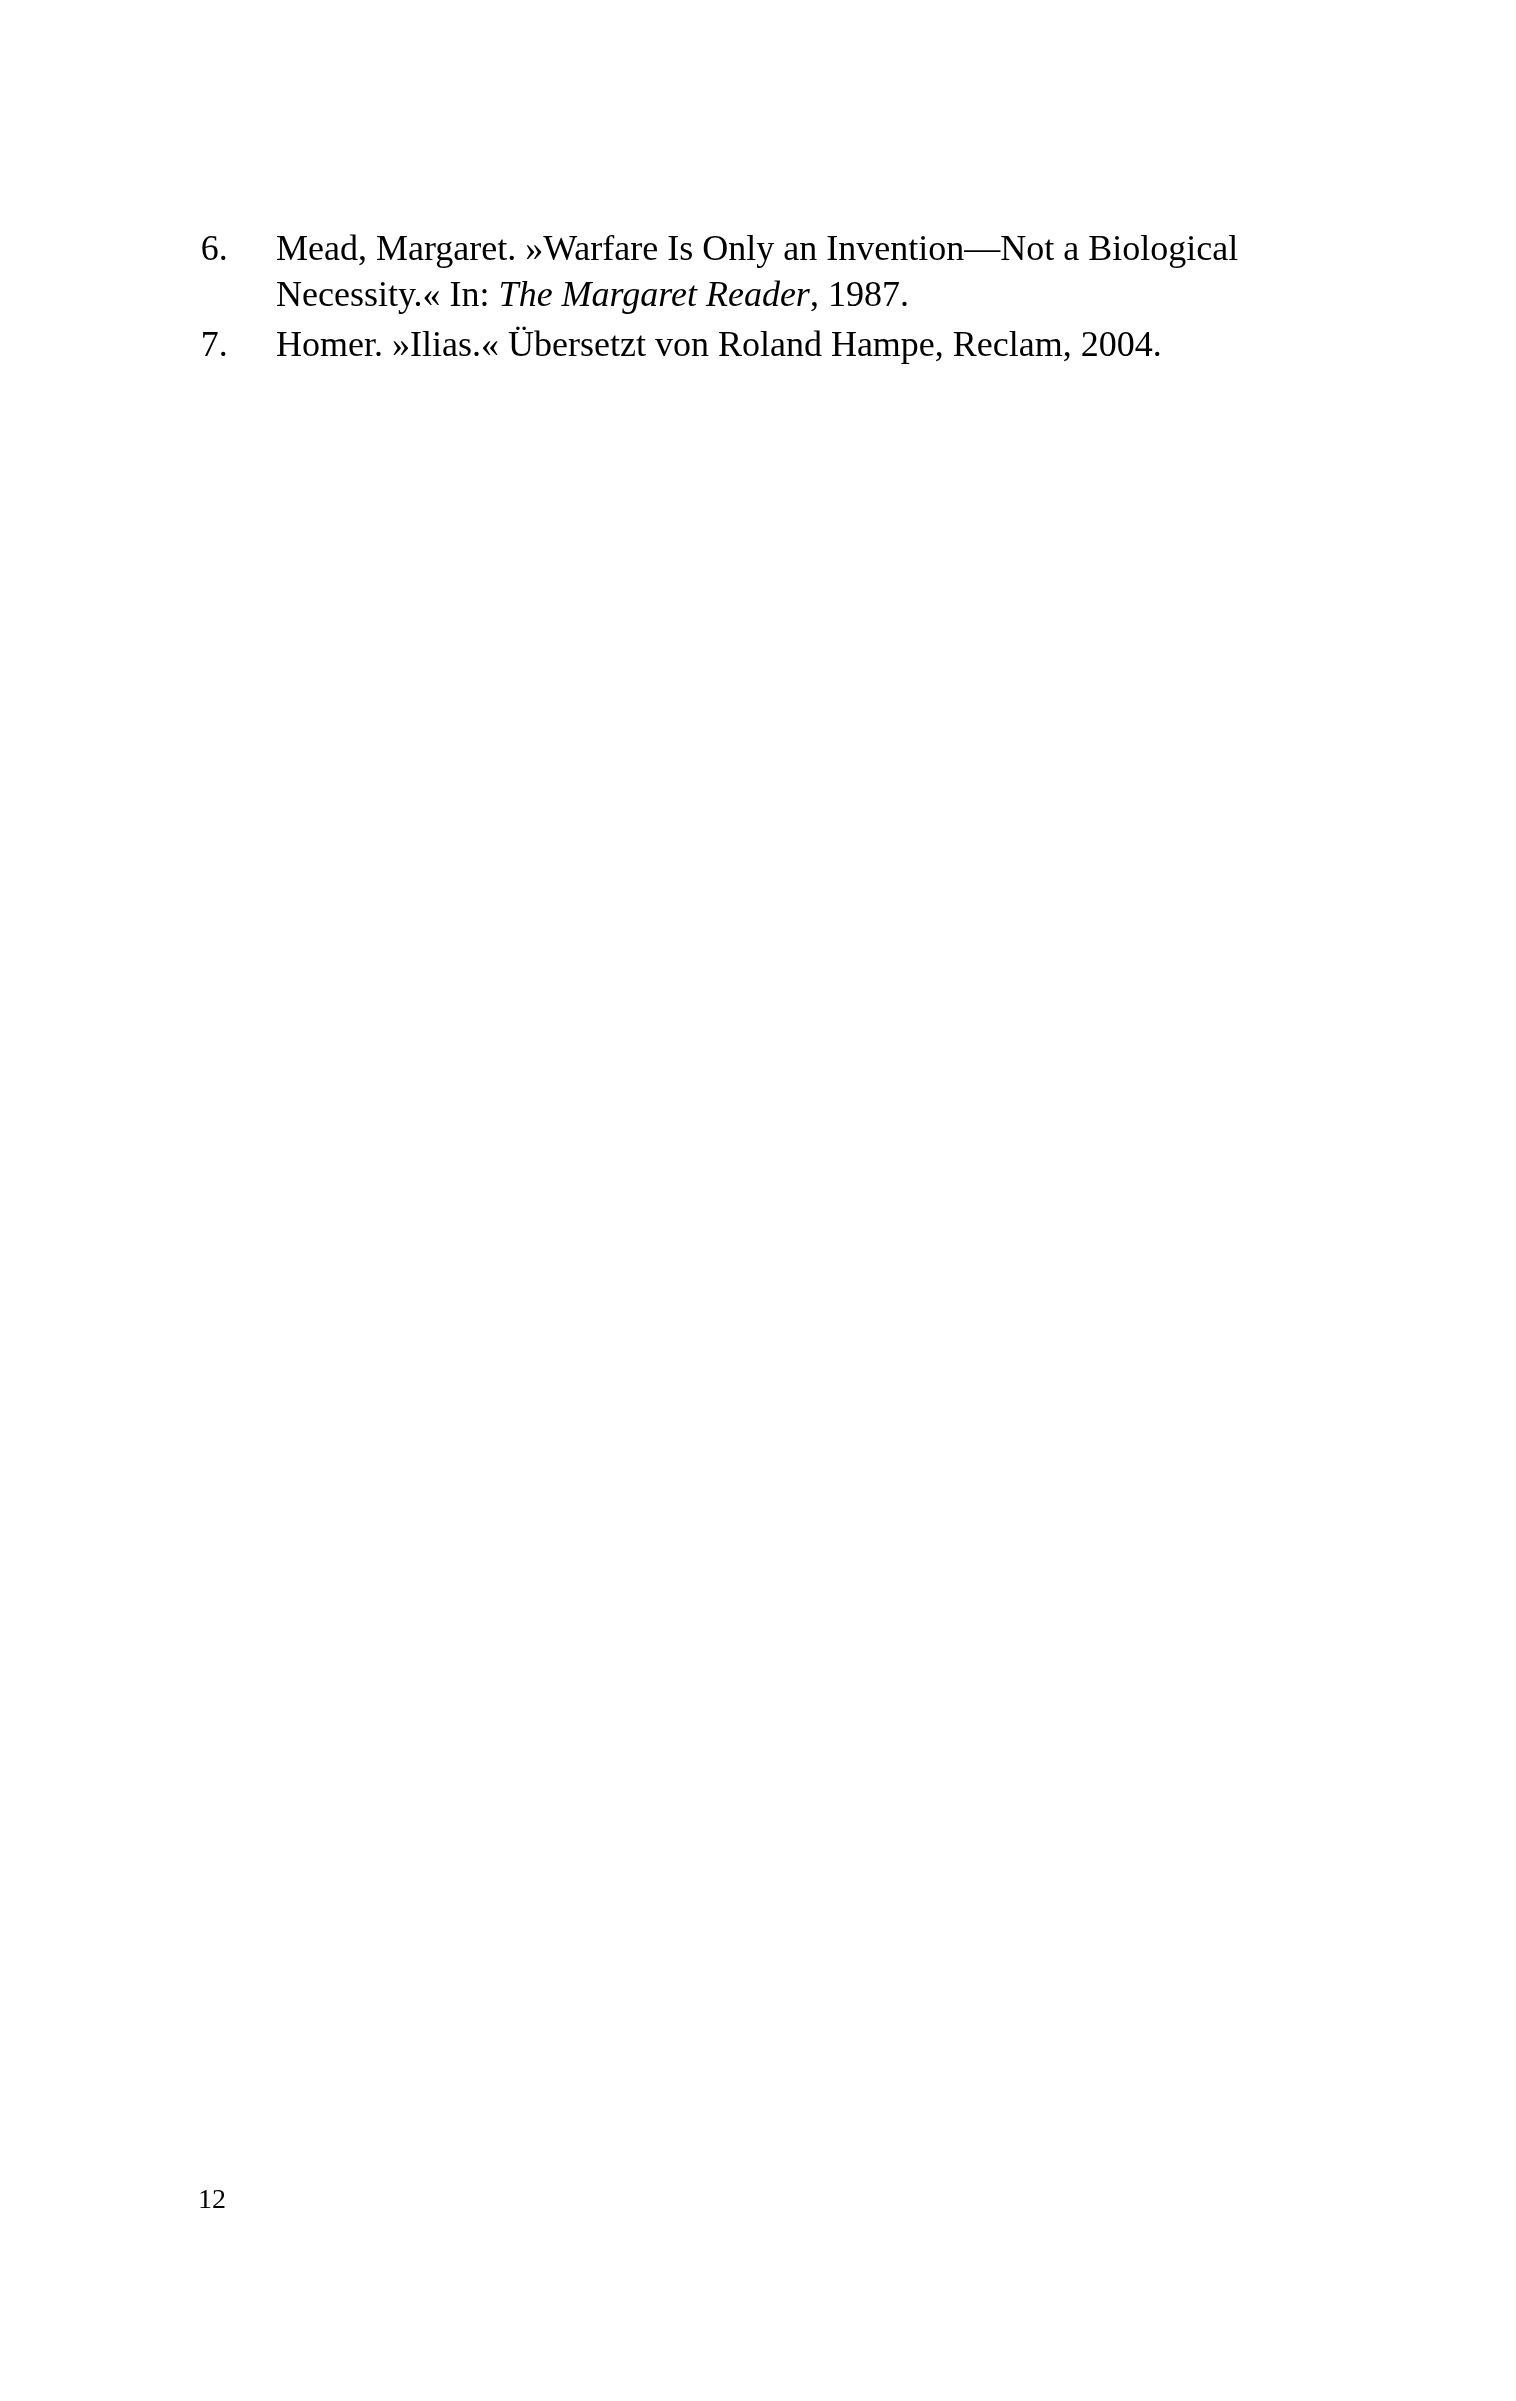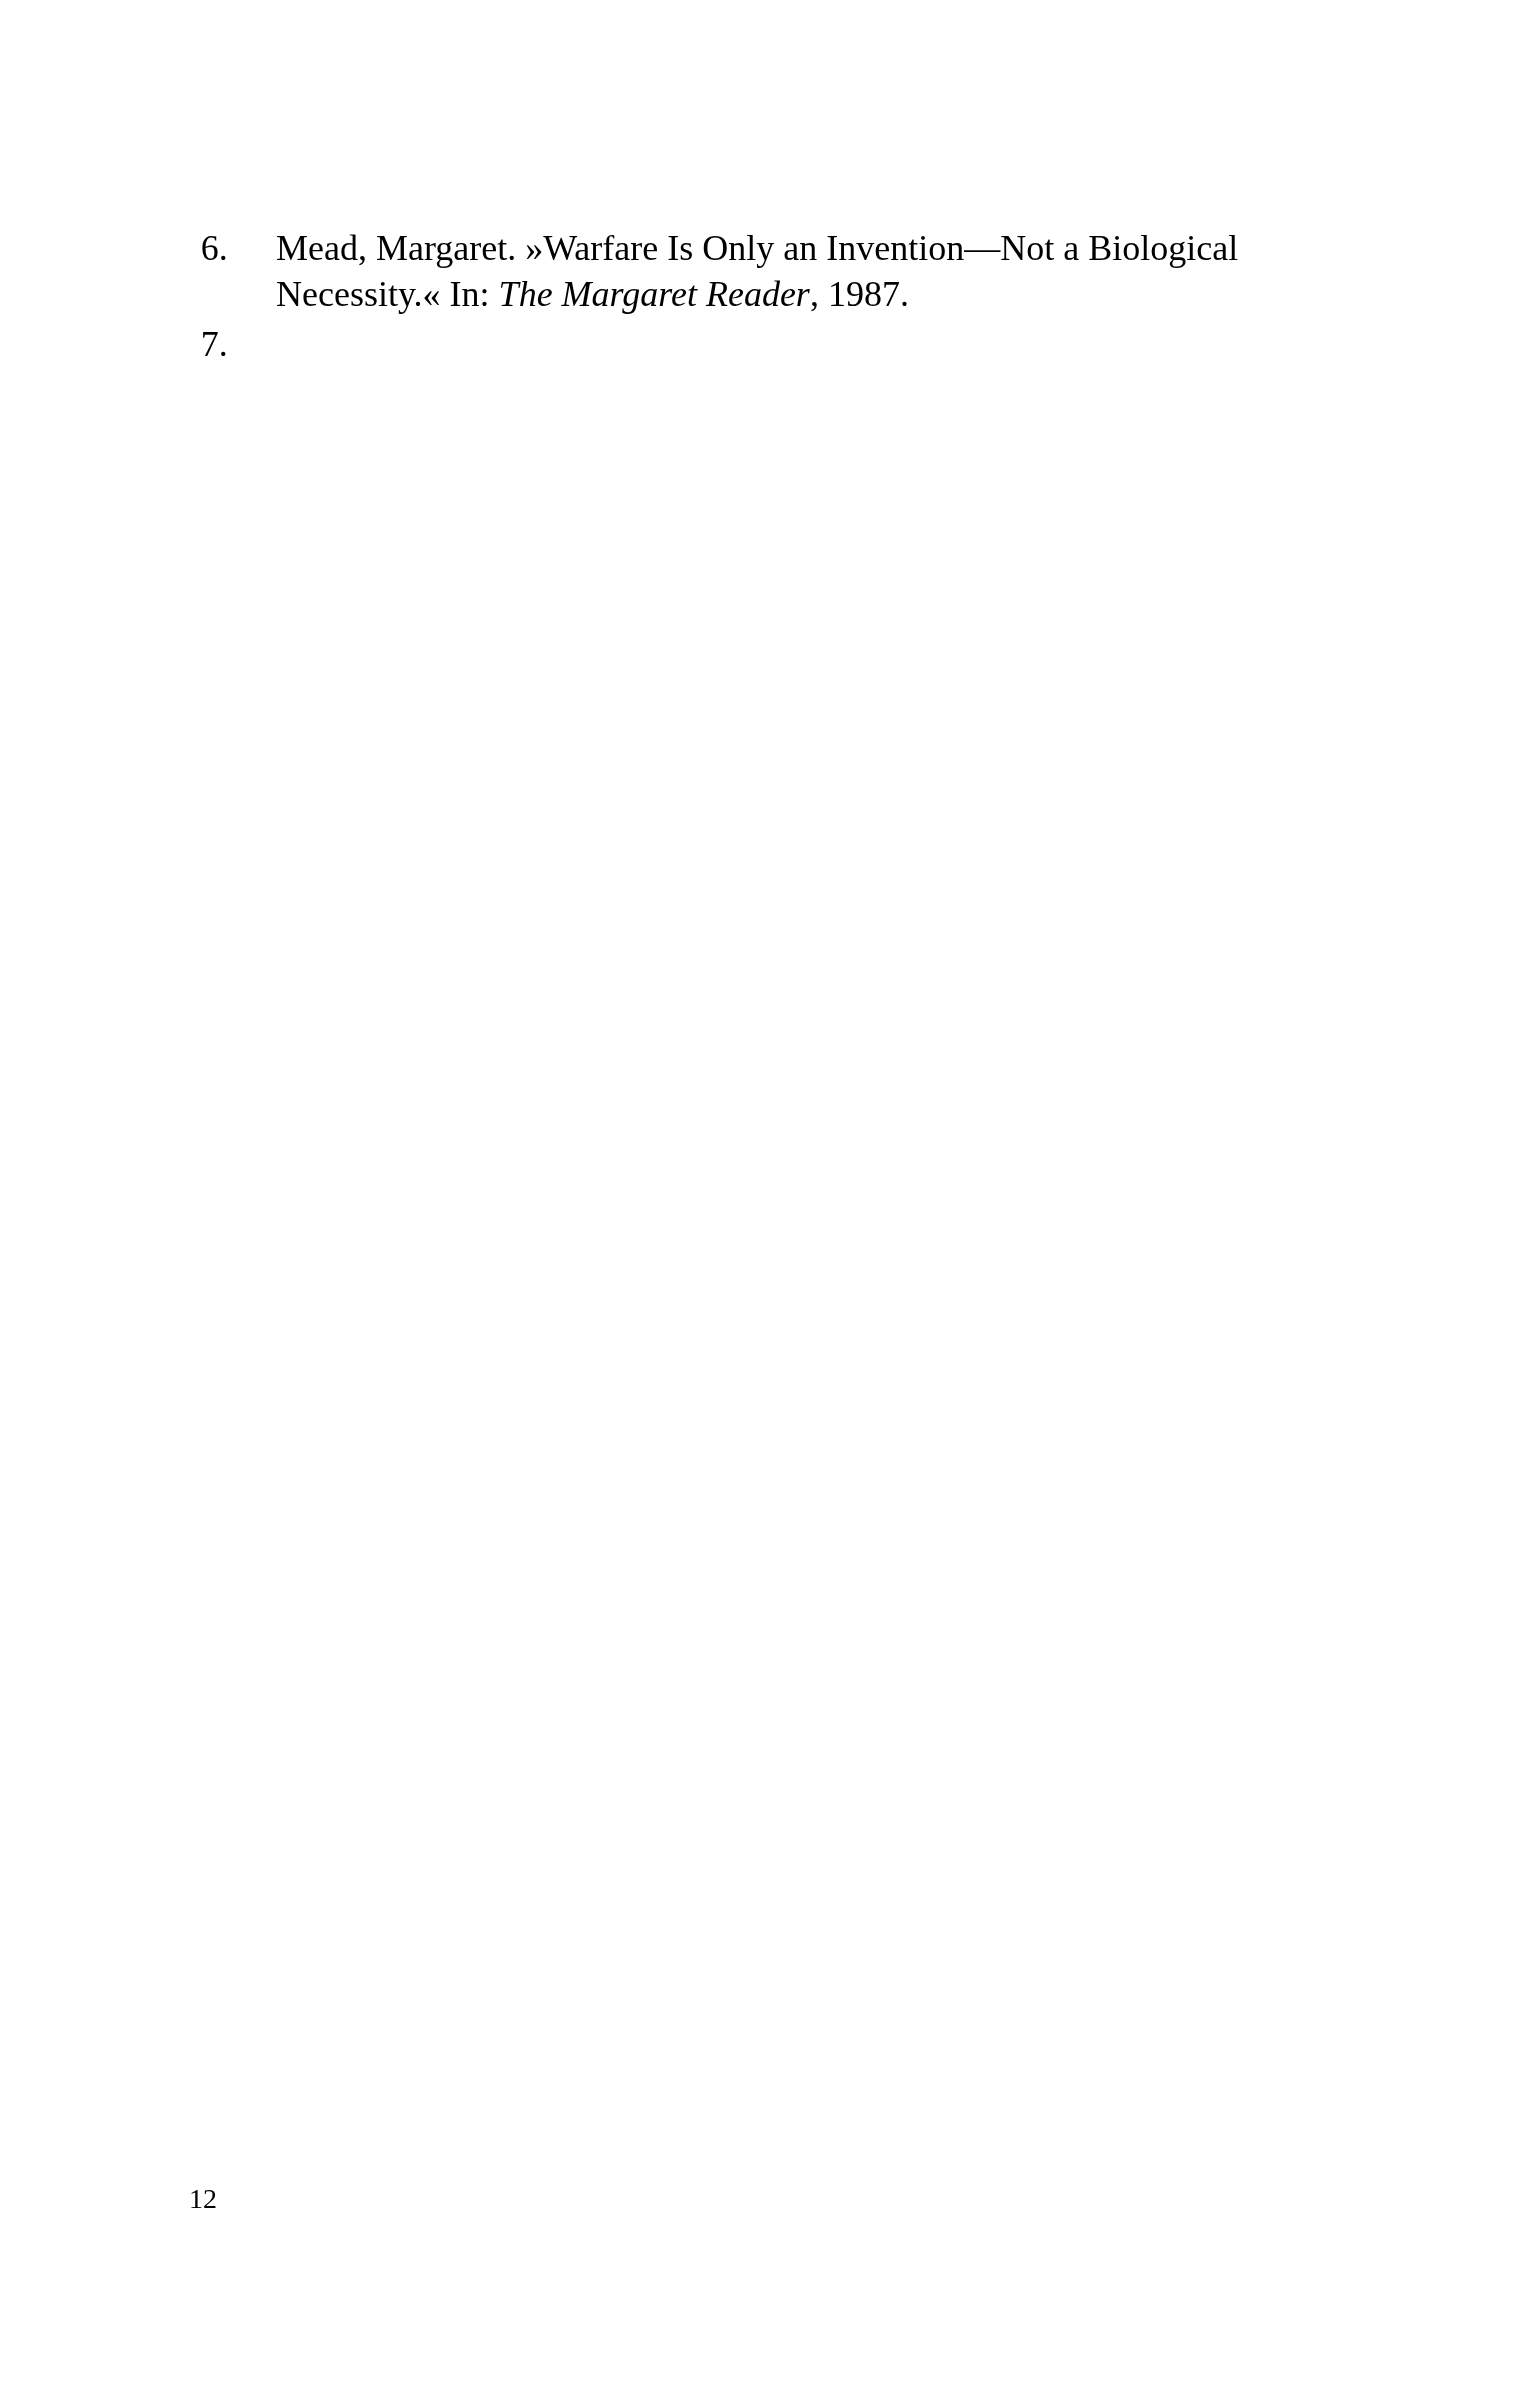--- a/index.html
+++ b/index.html
@@ -50,41 +50,44 @@
     font-size: 36px;
   }
   .entry-text {
     display: inline;
   }
   .entry-text i {
     font-style: italic;
   }
   .page-number {
     position: absolute;
-    left: 189px;
+    left: 198px;
     top: 2185px;
     font-size: 28px;
     line-height: 1;
   }
 </style>
 </head>
 <body>
 
 <div class="page">
 
   <div class="content">
     <ol class="ref-list">
       <li>
         <span class="marker">6.</span>
         <span class="entry-text">
           <span>Mead, Margaret. »Warfare Is Only an In­vention—Not a Biological Necessity.« In: </span><i>The Margaret Reader</i><span>, 1987.</span>
         </span>
       </li>
       <li>
         <span class="marker">7.</span>
+        <span class="entry-text">
+          <span>Homer. »Ilias.« Übersetzt von Roland Hampe, Reclam, 2004.</span>
+        </span>
       </li>
     </ol>
   </div>
 
   <div class="page-number">12</div>
 
 </div>
 
 
 </body></html>

